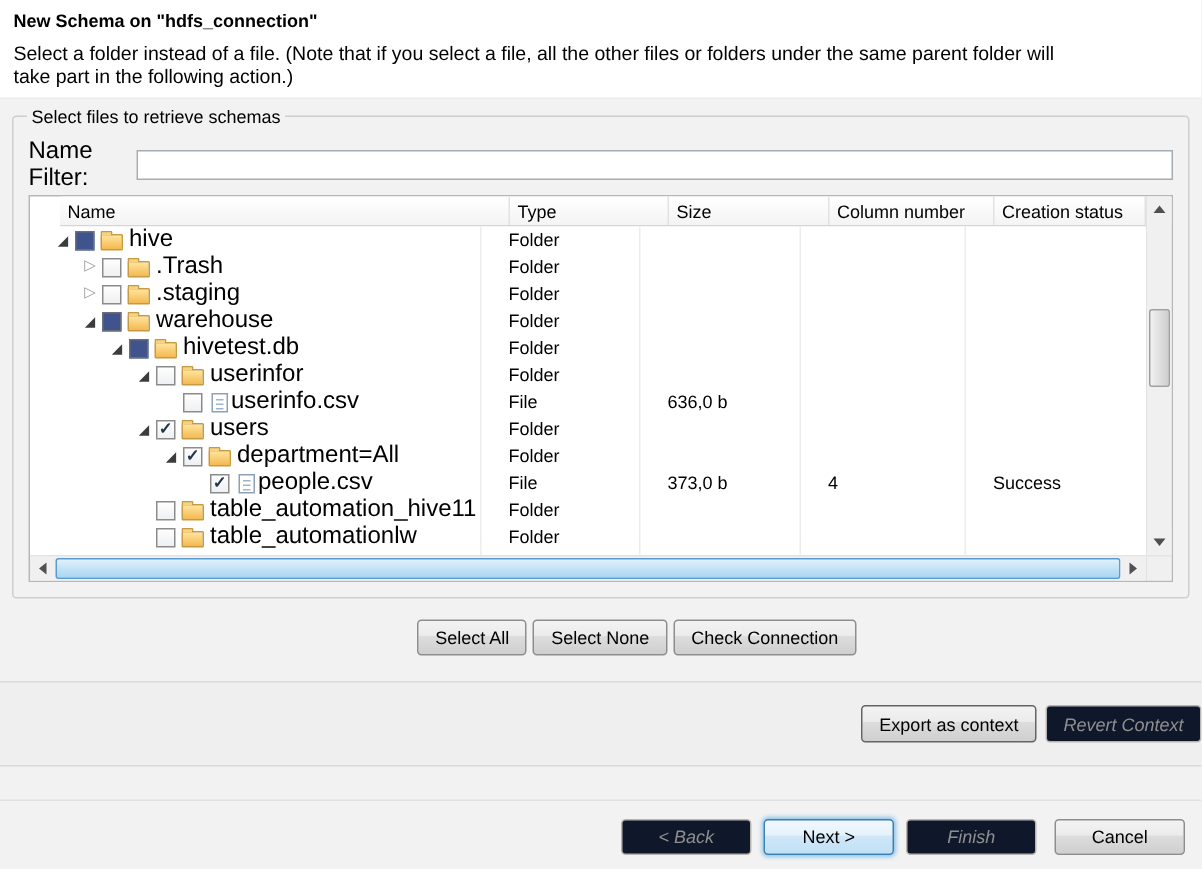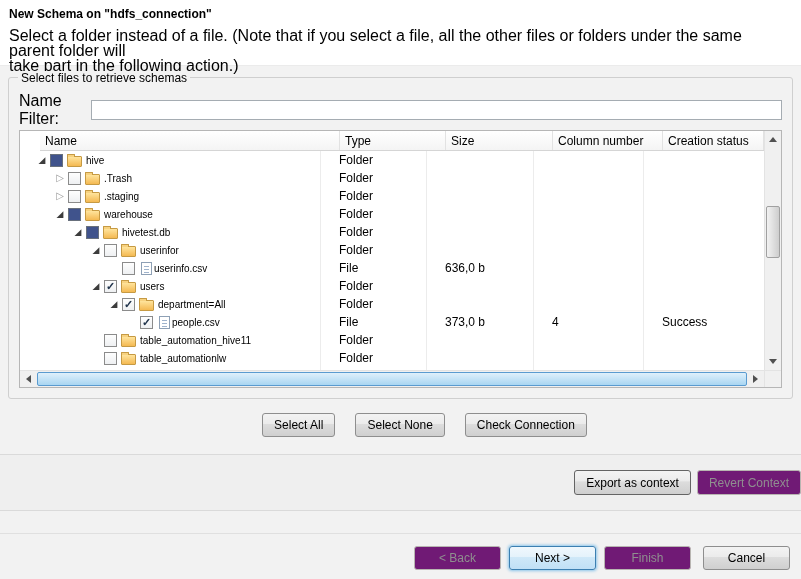--- a/index.html
+++ b/index.html
@@ -4,21 +4,21 @@
 <style>
   html,body{margin:0;padding:0;}
   *{box-sizing:border-box;}
   body{width:801px;height:579px;overflow:hidden;background:#f2f2f2;
        font-family:"Liberation Sans",sans-serif;color:#000;}
   .wizard{width:801px;height:579px;display:flex;flex-direction:column;}
 
   
   .header{background:#fff;border-bottom:1px solid #ebebeb;padding:7px 12px 0 9px;height:66px;flex:0 0 auto;}
   .title{font-size:12px;font-weight:bold;}
-  .desc{font-size:16px;margin-top:7px;line-height:15px;}
+  .desc{font-size:13px;margin-top:7px;line-height:15px;}
 
   
   .groupbox{position:relative;margin:11px 8px 0;border:1px solid #cfcfcf;border-radius:3px;
             padding:22px 10px 10px;height:322px;background:#f2f2f2;}
   .groupbox-label{position:absolute;top:-7px;left:9px;background:#f2f2f2;padding:0 3px;font-size:12px;}
   .filter-row{display:flex;align-items:center;height:20px;}
   .filter-label{font-size:16px;width:72px;flex:0 0 auto;}
   .filter-input{flex:1;height:20px;border:1px solid #a5acb2;background:#fff;font-family:inherit;
                 font-size:12px;padding:0 4px;outline:none;}
 
@@ -43,46 +43,46 @@
             margin-right:4px;font-size:11px;line-height:11px;text-align:center;color:#22354d;font-weight:bold;}
   .cb-filled{background:#40538c;border-color:#68707c;}
   .icon{margin-right:4px;flex:0 0 auto;}
   .icon-folder{width:15px;height:11px;background:linear-gradient(#ffe49c,#f4b952);
                border:1px solid #c69a43;border-radius:1px;position:relative;margin-top:2px;}
   .icon-folder::before{content:"";position:absolute;top:-3px;left:-1px;width:6px;height:2px;
                background:#f7d280;border:1px solid #c69a43;border-bottom:none;border-radius:1px 1px 0 0;}
   .icon-file{width:11px;height:13px;background:#fff;border:1px solid #8ea0b5;position:relative;margin:0 2px;}
   .icon-file::before{content:"";position:absolute;left:2px;top:3px;right:2px;height:1px;
                background:#9fb3cc;box-shadow:0 3px 0 #9fb3cc,0 6px 0 #9fb3cc;}
-  .rowlabel{font-size:10px;white-space:nowrap;}
+  .rowlabel{font-size:16px;white-space:nowrap;}
 
   
   .right-col{flex:0 0 17px;display:flex;flex-direction:column;border-left:1px solid #e3e3e3;}
   .vscroll{flex:1;display:flex;flex-direction:column;background:#f0f0f0;}
   .vtrack{flex:1;position:relative;}
   .vthumb{position:absolute;left:1px;right:1px;top:58px;height:52px;
           background:linear-gradient(90deg,#f2f2f2,#cdcdcd);border:1px solid #a0a0a0;border-radius:2px;}
   .corner{flex:0 0 17px;background:#f0f0f0;border-top:1px solid #e3e3e3;}
   .sbtn{flex:0 0 17px;display:flex;align-items:center;justify-content:center;background:#f0f0f0;}
   .tri-up{width:0;height:0;border-left:4px solid transparent;border-right:4px solid transparent;border-bottom:5px solid #505050;}
   .tri-down{width:0;height:0;border-left:4px solid transparent;border-right:4px solid transparent;border-top:5px solid #505050;}
   .tri-left{width:0;height:0;border-top:4px solid transparent;border-bottom:4px solid transparent;border-right:5px solid #505050;}
   .tri-right{width:0;height:0;border-top:4px solid transparent;border-bottom:4px solid transparent;border-left:5px solid #505050;}
   .hscroll{flex:0 0 17px;display:flex;background:#f0f0f0;border-top:1px solid #e3e3e3;}
   .hthumb{flex:1;margin:1px 0;background:linear-gradient(#dff0fb,#a9d6f2);border:1px solid #5a9bd0;border-radius:2px;}
 
   
   .btn{font-family:inherit;font-size:12px;height:24px;padding:0 11px;color:#000;
        background:linear-gradient(#f3f3f3,#ebebeb 45%,#dddddd 46%,#cfcfcf);
        border:1px solid #8e8e8e;border-radius:3px;}
-  .btn[disabled]{background:#701a75;border-color:#b8b5b1;color:#8f8f8f;}
+  .btn[disabled]{background:#0f172a;border-color:#b8b5b1;color:#8f8f8f;font-style:italic;}
   .btn-default{border-color:#3c7fb1;background:linear-gradient(#f0f8fd,#e4f2fb 45%,#cfe8f8 46%,#c0e0f6);
        box-shadow:0 0 3px 1px #8ac4ea;}
   .btn-strong{border-color:#646464;}
-  .mid-actions{display:flex;justify-content:center;gap:20px;margin-top:14px;flex:0 0 24px;margin-left:48px;}
+  .mid-actions{display:flex;justify-content:center;gap:4px;margin-top:14px;flex:0 0 24px;margin-left:48px;}
 
   .export-panel{margin-top:17px;height:57px;background:#efefef;border-top:1px solid #dadada;
        border-bottom:1px solid #dadada;display:flex;justify-content:flex-end;align-items:center;gap:6px;flex:0 0 57px;}
   .export-panel .btn{height:25px;}
 
   .footer{margin-top:22px;border-top:1px solid #e0e0e0;flex:1;display:flex;justify-content:flex-end;
        align-items:flex-start;gap:8px;padding:12px 11px 0;}
   .footer .btn{min-width:87px;}
   .footer .cancel-gap{margin-left:4px;}
 </style>

